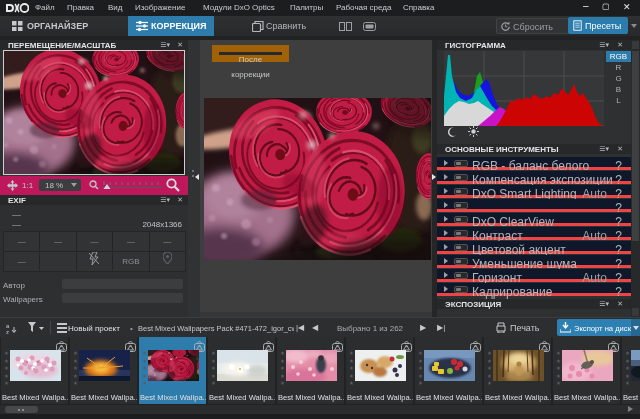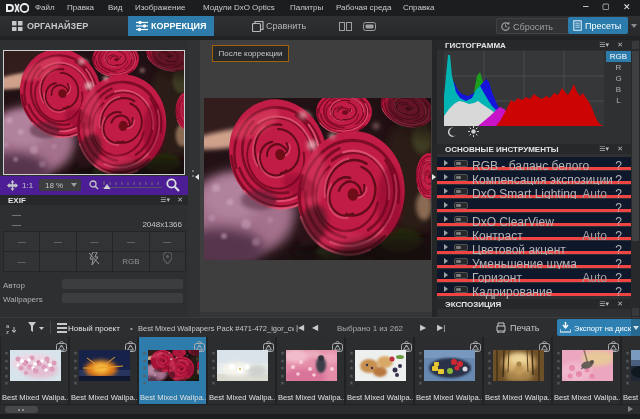--- a/index.html
+++ b/index.html
@@ -18,21 +18,21 @@
 .phead{position:absolute;width:100%;height:10px;background:#26282a;color:#e2e4e6;font-size:8px;font-weight:bold;}
 .phead .t{position:absolute;left:8px;top:1px;}
 .phico{position:absolute;top:1px;color:#b7babc;font-size:7px;font-weight:normal;}
 .exgrid{position:absolute;background:#313335;border:1px solid #232527;color:#8f9295;font-size:8px;text-align:center;}
 .exin{position:absolute;background:#3b3d3f;border-radius:2px;height:10px;}
 .exlab{position:absolute;color:#aeb1b3;font-size:8px;width:55px;}
 
 #collbar{left:188px;top:40px;width:12px;height:277px;background:#303234;}
 #canvas{left:200px;top:40px;width:232px;height:277px;background:#3e3e3e;}
 #rstrip{left:432px;top:40px;width:5px;height:277px;background:#242628;}
-#aftbox{left:12px;top:5px;width:77px;height:17px;background:#27292b;border:1px solid #a16207;color:#c6c9cb;font-size:8px;text-align:center;line-height:15px;}
+#aftbox{left:12px;top:5px;width:77px;height:17px;background:#27292b;border:7px solid #a16207;color:#c6c9cb;font-size:8px;text-align:center;line-height:15px;}
 
 #rpanel{left:437px;top:40px;width:194px;height:277px;background:#2e3032;}
 #rscroll{left:631px;top:40px;width:9px;height:277px;background:#27292b;}
 .toolrow{position:absolute;left:0;width:194px;height:13px;background:#0f172a;border-bottom:3px solid #ef4444;color:#b3b5b7;font-size:12px;}
 .toolrow .arr{position:absolute;left:7px;top:3px;width:0;height:0;border-left:4px solid #9da0a2;border-top:3px solid transparent;border-bottom:3px solid transparent;}
 .toolrow .tog{position:absolute;left:17px;top:3px;width:14px;height:7px;background:#26282a;border:1px solid #505254;border-radius:2px;}
 .toolrow .tog i{position:absolute;left:1px;top:1px;width:5px;height:3px;background:#77797c;border-radius:1px;}
 .toolrow .lb{position:absolute;left:35px;top:2px;}
 .toolrow .au{position:absolute;right:24px;top:2px;color:#9da0a2;}
 .toolrow .qm{position:absolute;right:9px;top:2px;color:#b3b5b7;}
@@ -219,26 +219,31 @@
         <rect x="0.8" y="0.8" width="7.4" height="9.4" fill="none" stroke="#fff" stroke-width="0.9"></rect>
         <line x1="2.3" y1="3.2" x2="6.7" y2="3.2" stroke="#fff" stroke-width="0.7"></line>
         <line x1="2.3" y1="5.2" x2="6.7" y2="5.2" stroke="#fff" stroke-width="0.7"></line>
         <line x1="2.3" y1="7.2" x2="6.7" y2="7.2" stroke="#fff" stroke-width="0.7"></line>
       </svg>
  <span class="abs" style="left:17px;top:4px;font-size:9px;color:#fff">Пресеты</span>
 </div>
 <div class="abs" style="left:631px;top:24px;width:0;height:0;border-top:4px solid #8a8d8f;border-left:3.5px solid transparent;border-right:3.5px solid transparent;"></div>
 
 <div class="abs" id="lpanel">
+ <div class="phead" style="top:0">
+        <span class="t">ПЕРЕМЕЩЕНИЕ/МАСШТАБ</span>
+        <span class="phico" style="right:18px">☰▾</span>
+        <span class="phico" style="right:5px">✕</span>
+      </div>
  <div class="abs" style="left:3px;top:10px;width:182px;height:125px;border:1px solid #cfcfcf;overflow:hidden;">
   <svg width="180" height="123" viewBox="6 4 216 152" preserveAspectRatio="none">
           <use href="#roseart"></use>
         </svg>
  </div>
- <div class="abs" style="left:0;top:136px;width:188px;height:19px;background:#4c1d95;">
+ <div class="abs" style="left:0;top:136px;width:188px;height:19px;background:#be185d;">
   <svg class="abs" style="left:7px;top:4px" width="11" height="11" viewBox="0 0 11 11">
           <path d="M5.5,0 L7.5,2.5 H6.2 V4.3 H8.5 V3 L11,5.5 L8.5,8 V6.7 H6.2 V8.5 H7.5 L5.5,11 L3.5,8.5 H4.8 V6.7 H2.5 V8 L0,5.5 L2.5,3 V4.3 H4.8 V2.5 H3.5 z" fill="#c3c6c8"></path>
         </svg>
   <span class="abs" style="left:22px;top:5px;font-size:8px;color:#c3c6c8">1:1</span>
   <div class="abs" style="left:39px;top:3px;width:42px;height:12px;background:#3b3d3f;border-radius:2px;">
    <span class="abs" style="left:6px;top:2px;font-size:8px;color:#c3c6c8">18 %</span>
    <div class="abs" style="right:4px;top:4px;width:0;height:0;border-top:4px solid #9da0a2;border-left:3px solid transparent;border-right:3px solid transparent;"></div>
   </div>
   <svg class="abs" style="left:89px;top:4px" width="10" height="10" viewBox="0 0 10 10">
           <circle cx="4" cy="4" r="3" fill="none" stroke="#c3c6c8" stroke-width="1.3"></circle>

